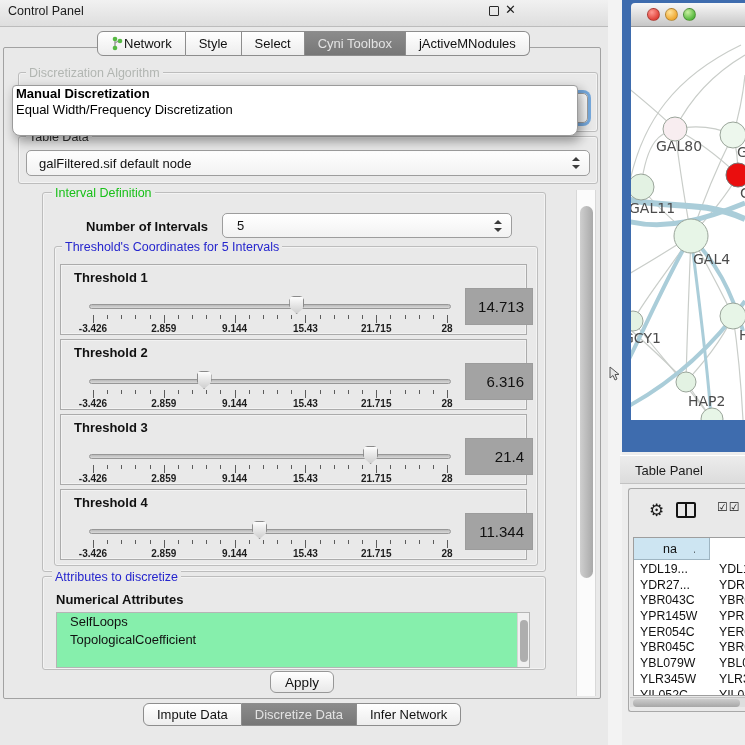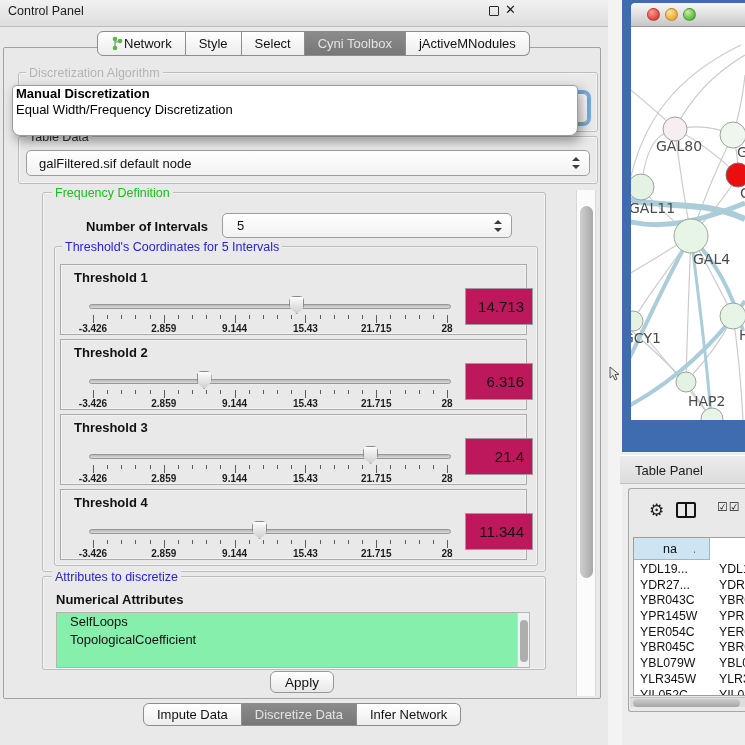--- a/index.html
+++ b/index.html
@@ -67,21 +67,21 @@
   .th-track { position:absolute; left:28px; top:39px; width:362px; height:5px; border-radius:3px;
     background:linear-gradient(#b9b9b9,#d9d9d9); border:1px solid #979797; }
   .th-thumb { position:absolute; top:31px; width:15px; height:18px;
     background:linear-gradient(#fdfdfd,#cfcfcf); border:1px solid #8a8a8a;
     clip-path:polygon(50% 100%, 12% 72%, 0 55%, 0 22%, 14% 4%, 30% 0, 70% 0, 86% 4%, 100% 22%, 100% 55%, 88% 72%); }
   .tick { position:absolute; width:1px; background:#5c5c5c; }
   .tick.minor { top:50px; height:4px; }
   .tick.major { top:50px; height:8px; }
   .tick-label { position:absolute; top:58px; font-size:10px; font-weight:700; color:#1d1d1d; transform:translateX(-50%); white-space:nowrap; }
   .th-value { position:absolute; left:404px; top:23px; width:68px; height:37px;
-    background:#be185d; border:1px solid #9c9c9c; font-size:15px; color:#111;
+    background:#a3a3a3; border:1px solid #9c9c9c; font-size:15px; color:#111;
     display:flex; align-items:center; justify-content:flex-end; padding-right:8px; }
 
   
   #attr-list { position:absolute; left:56px; top:612px; width:474px; height:56px;
     background:#86efac; border:1px solid #b5b5b5; overflow:hidden; }
   #attr-list .item { font-size:13px; color:#111; line-height:18px; padding-left:13px; white-space:nowrap; }
   #attr-list .sb { position:absolute; right:0; top:0; width:12px; height:100%; background:#f0f0f0; border-left:1px solid #d5d5d5; }
   #attr-list .sb .thumb { position:absolute; left:2px; top:7px; width:8px; height:42px; border-radius:5px; background:#aeaeae; }
 
   .push-btn { position:absolute; background:linear-gradient(#ffffff,#e8e8e8); border:1px solid #979797;
@@ -192,21 +192,21 @@
           <i class="up"></i>
           <i class="dn"></i>
         </span>
     </div>
 
     <div class="vscroll">
       <div class="thumb" style="top:16px; height:372px;"></div>
     </div>
 
     <div class="groupbox" style="left:42px; top:192px; width:504px; height:380px;"></div>
-    <span class="grouplabel lbl-green" style="left:52px; top:186px;">Frequency Definition</span>
+    <span class="grouplabel lbl-green" style="left:52px; top:186px;">Interval Definition</span>
 
     <span style="position:absolute; left:86px; top:219px; font-size:13px; font-weight:700; color:#111;">Number of Intervals</span>
     <div class="combo" style="left:222px; top:213px; width:290px; height:25px;">
       <span class="val" style="padding-left:14px;">5</span>
       <span class="updown">
           <i class="up"></i>
           <i class="dn"></i>
         </span>
     </div>
 

